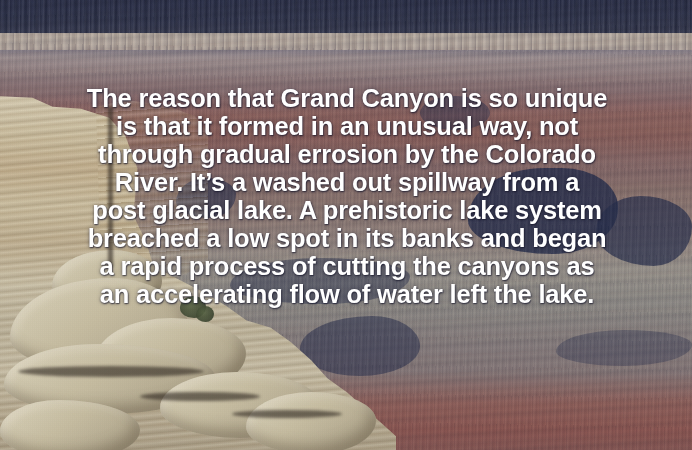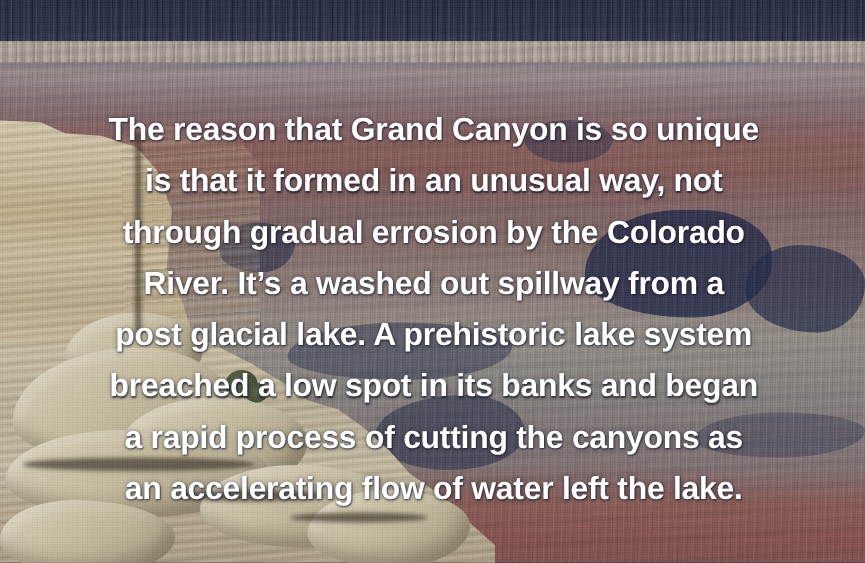--- a/index.html
+++ b/index.html
@@ -304,21 +304,21 @@
 
   .caption {
     position: absolute;
     left: 20px;
     right: 18px;
     top: 84px;
     text-align: center;
     color: #ffffff;
     font-size: 25.5px;
     font-weight: bold;
-    line-height: 41px;
+    line-height: 28px;
     letter-spacing: -0.2px;
     text-shadow:
       0 1px 2px rgba(25,25,45,0.55),
       0 0 4px rgba(25,25,45,0.35),
       1px 1px 1px rgba(20,20,40,0.40);
     white-space: pre-line;
   }
 </style>
 </head>
 <body>

